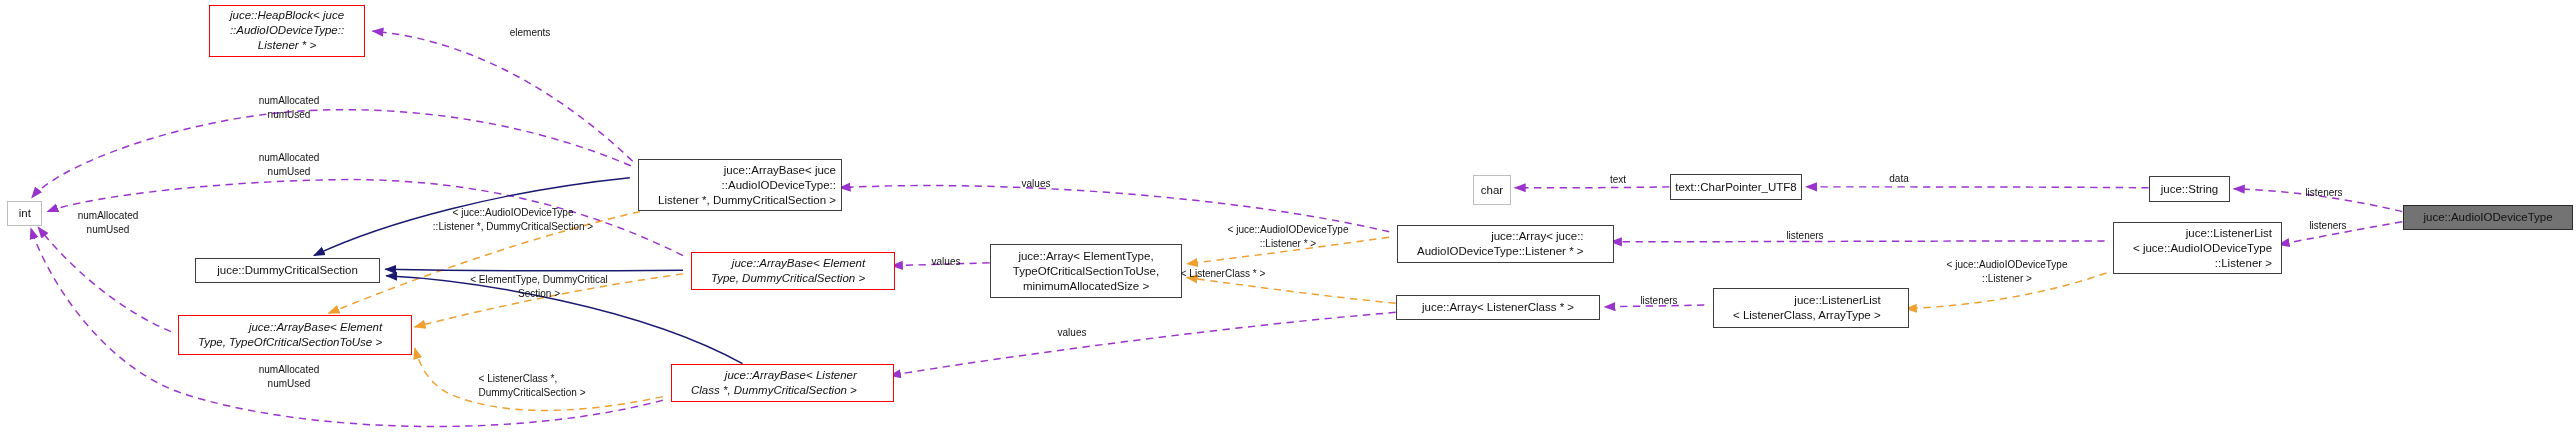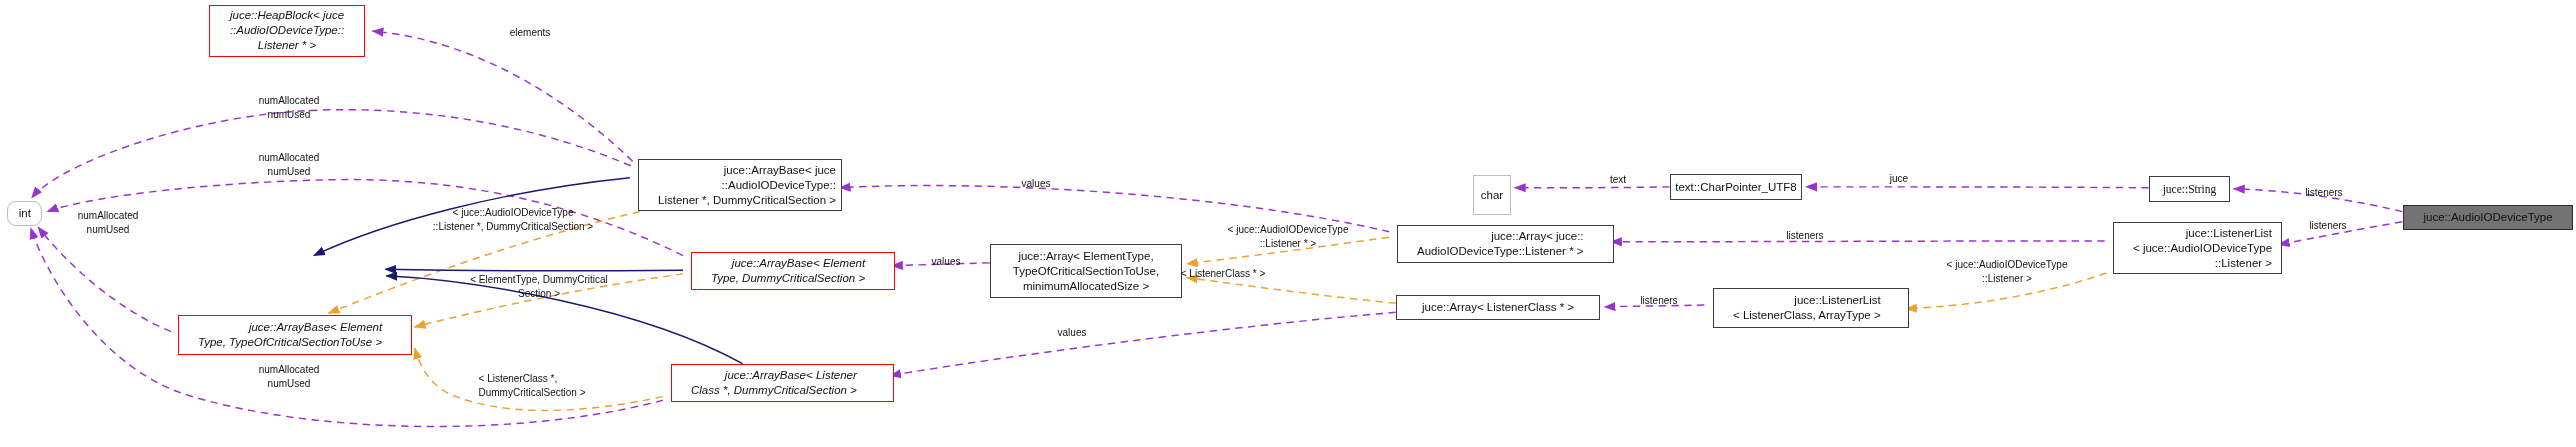--- a/index.html
+++ b/index.html
@@ -82,47 +82,48 @@
 
     <path class="edge inherit" marker-end="url(#arr-n)" d="M 687,194 C 550,208 420,242 342,279"></path>
     <path class="edge inherit" marker-end="url(#arr-n)" d="M 745,295 C 640,296 520,296 420,294"></path>
     <path class="edge inherit" marker-end="url(#arr-n)" d="M 810,397 C 700,336 520,306 421,301"></path>
   </svg>
 
   <div class="node red" style="left:209px;top:4.6px;width:156px;height:52px;">juce::HeapBlock&lt; juce
 ::AudioIODeviceType::
 Listener * &gt;</div>
 
-  <div class="node gray" style="left:7.3px;top:201px;width:35px;height:25px;border-radius:9px;">int</div>
+  <div class="node gray" style="left:7.3px;top:201px;width:35px;height:25px;">int</div>
 
+  <div class="node" style="left:195px;top:258px;width:185px;height:25px;">juce::DummyCriticalSection</div>
 
   <div class="node leftalign" style="left:630px;top:159px;width:204px;height:52px;">juce::ArrayBase&lt; juce
 ::AudioIODeviceType::
 Listener *, DummyCriticalSection &gt;</div>
 
   <div class="node red leftalign" style="left:683px;top:252px;width:204px;height:38px;">juce::ArrayBase&lt; Element
 Type, DummyCriticalSection &gt;</div>
 
   <div class="node leftalign" style="left:1389px;top:225px;width:217px;height:38px;">juce::Array&lt; juce::
 AudioIODeviceType::Listener * &gt;</div>
 
   <div class="node" style="left:990px;top:244px;width:192px;height:54px;">juce::Array&lt; ElementType,
 TypeOfCriticalSectionToUse,
 minimumAllocatedSize &gt;</div>
 
   <div class="node" style="left:1396px;top:295px;width:204px;height:25px;">juce::Array&lt; ListenerClass * &gt;</div>
 
   <div class="node leftalign" style="left:1705px;top:288px;width:196px;height:40px;">juce::ListenerList
 &lt; ListenerClass, ArrayType &gt;</div>
 
-  <div class="node gray" style="left:1473px;top:175px;width:38px;height:40px;">char</div>
+  <div class="node gray" style="left:1473px;top:175px;width:38px;height:30px;">char</div>
 
   <div class="node" style="left:1670px;top:174px;width:132px;height:26px;">text::CharPointer_UTF8</div>
 
-  <div class="node" style="left:2149px;top:176px;width:81px;height:26px;font-family:Liberation Serif, serif;">juce::String</div>
+  <div class="node" style="left:2149px;top:176px;width:81px;height:26px;">juce::String</div>
 
   <div class="node leftalign" style="left:2105px;top:222px;width:169px;height:52px;">juce::ListenerList
 &lt; juce::AudioIODeviceType
       ::Listener &gt;</div>
 
   <div class="node target" style="left:2403px;top:205px;width:170px;height:25px;">juce::AudioIODeviceType</div>
 
   <div class="node red leftalign" style="left:170px;top:315px;width:234px;height:40px;">juce::ArrayBase&lt; Element
 Type, TypeOfCriticalSectionToUse &gt;</div>
 
@@ -149,17 +150,17 @@
   <div class="elabel" style="left:1072px;top:333px;">values</div>
   <div class="elabel" style="left:1288px;top:237px;">&lt; juce::AudioIODeviceType
 ::Listener * &gt;</div>
   <div class="elabel" style="left:1223px;top:274px;">&lt; ListenerClass * &gt;</div>
   <div class="elabel" style="left:2007px;top:272px;">&lt; juce::AudioIODeviceType
 ::Listener &gt;</div>
   <div class="elabel" style="left:1805px;top:236px;">listeners</div>
   <div class="elabel" style="left:1659px;top:301px;">listeners</div>
   <div class="elabel" style="left:2328px;top:226px;">listeners</div>
   <div class="elabel" style="left:1618px;top:180px;">text</div>
-  <div class="elabel" style="left:1899px;top:179px;">juce</div>
+  <div class="elabel" style="left:1899px;top:179px;">data</div>
   <div class="elabel" style="left:2324px;top:193px;">listeners</div>
 
 </div>
 
 
 </body></html>

